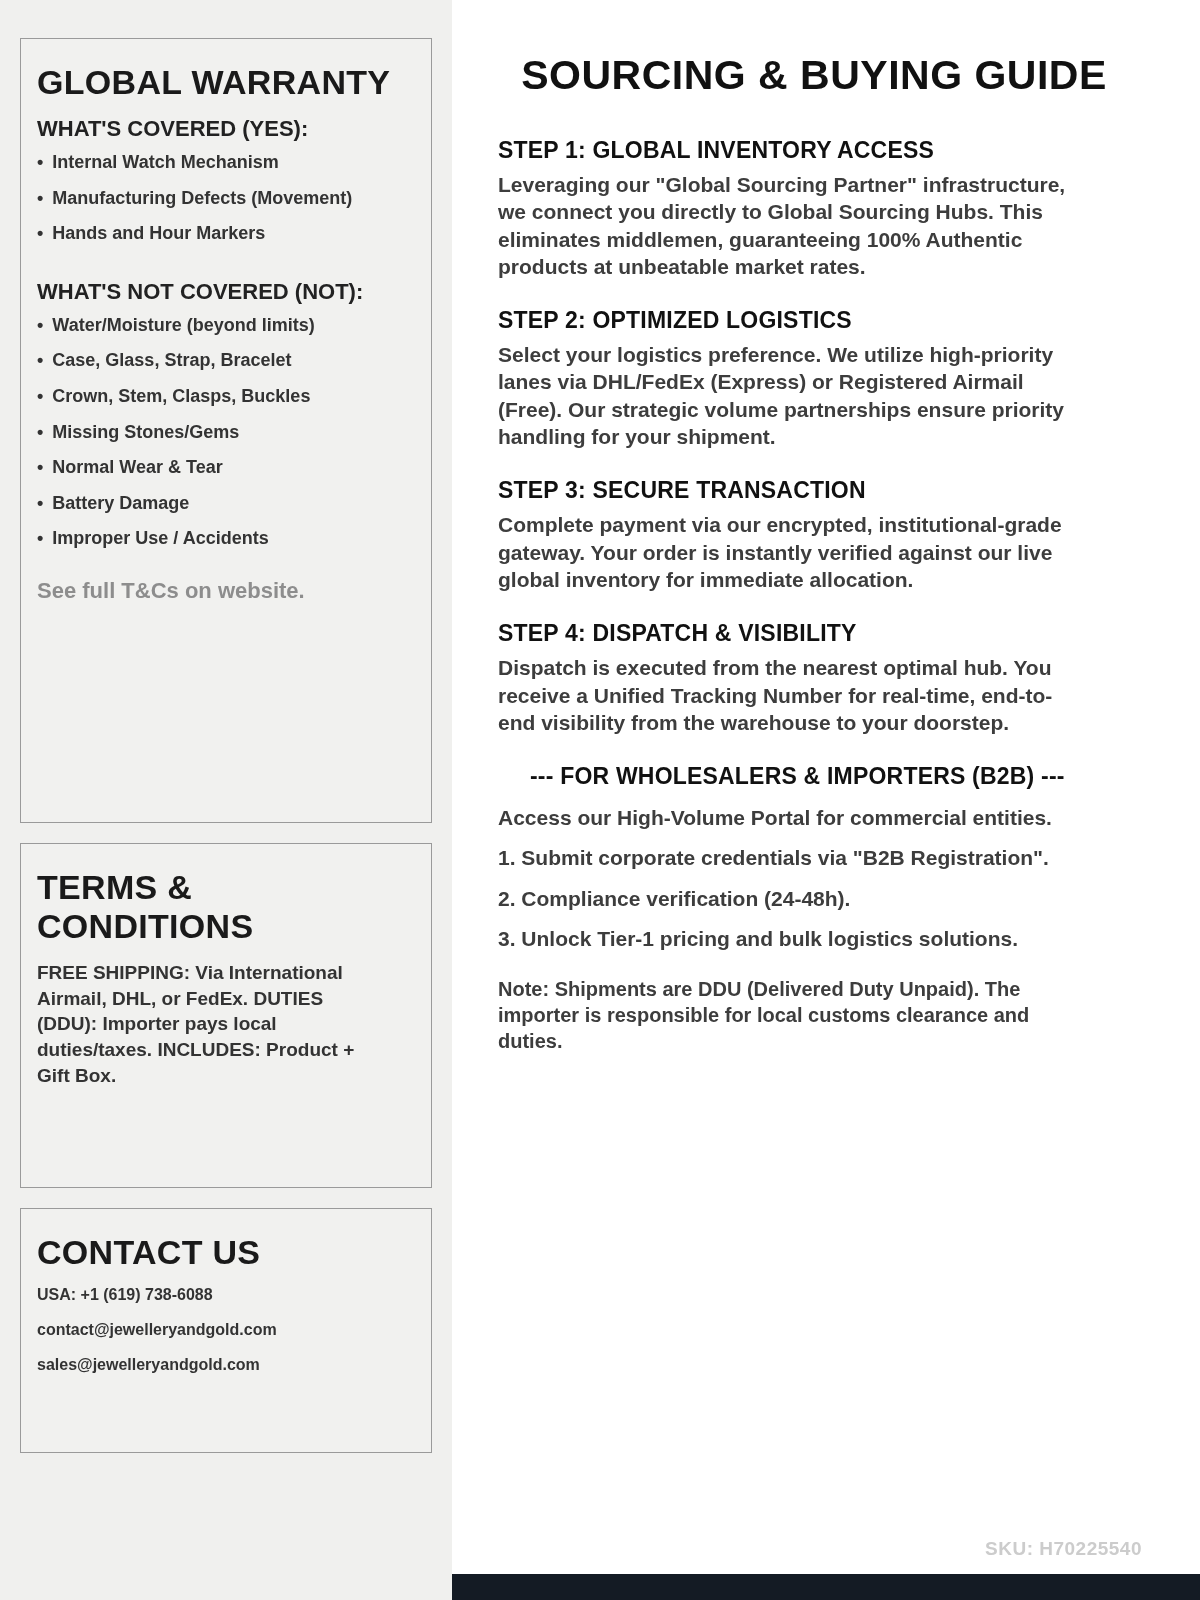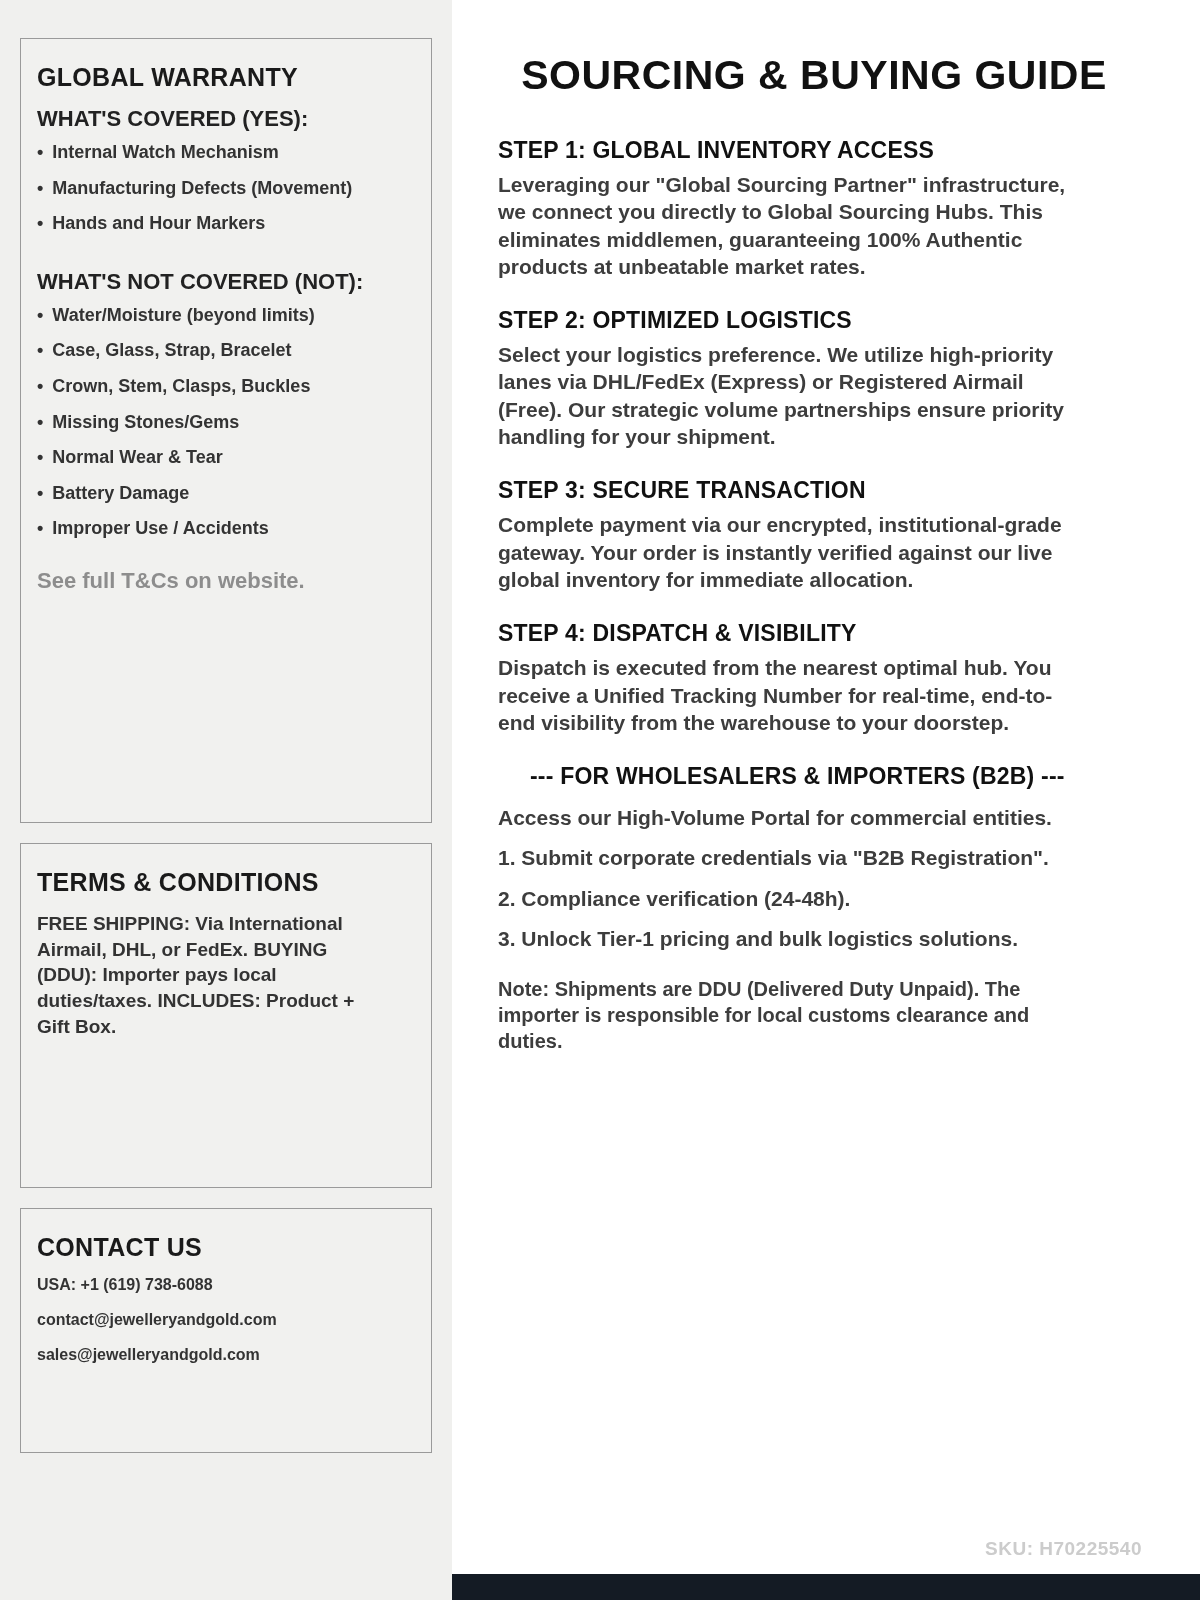--- a/index.html
+++ b/index.html
@@ -29,21 +29,21 @@
   .box {
     border: 1px solid #9a9a9a;
     background: #f1f1ef;
     padding: 24px 16px 20px 16px;
   }
   .box-warranty { min-height: 785px; }
   .box-terms    { min-height: 345px; }
   .box-contact  { min-height: 245px; }
 
   .box-title {
-    font-size: 25px;
+    font-size: 34px;
     font-weight: 700;
     color: #1a1a1a;
     letter-spacing: 0.3px;
     margin-bottom: 14px;
   }
   .sub-title {
     font-size: 22px;
     font-weight: 700;
     color: #222;
     margin-bottom: 10px;
@@ -183,21 +183,21 @@
         <li>Normal Wear &amp; Tear</li>
         <li>Battery Damage</li>
         <li>Improper Use / Accidents</li>
       </ul>
 
       <p class="footnote">See full T&amp;Cs on website.</p>
     </section>
 
     <section class="box box-terms">
       <h2 class="box-title">TERMS &amp; CONDITIONS</h2>
-      <p class="terms-body">FREE SHIPPING: Via International Airmail, DHL, or FedEx.  BUYING (DDU): Importer pays local duties/taxes.  INCLUDES: Product + Gift Box.</p>
+      <p class="terms-body">FREE SHIPPING: Via International Airmail, DHL, or FedEx.  DUTIES (DDU): Importer pays local duties/taxes.  INCLUDES: Product + Gift Box.</p>
     </section>
 
     <section class="box box-contact">
       <h2 class="box-title">CONTACT US</h2>
       <p class="contact-line">USA: +1 (619) 738-6088</p>
       <p class="contact-line">contact@jewelleryandgold.com</p>
       <p class="contact-line">sales@jewelleryandgold.com</p>
     </section>
 
   </aside>

